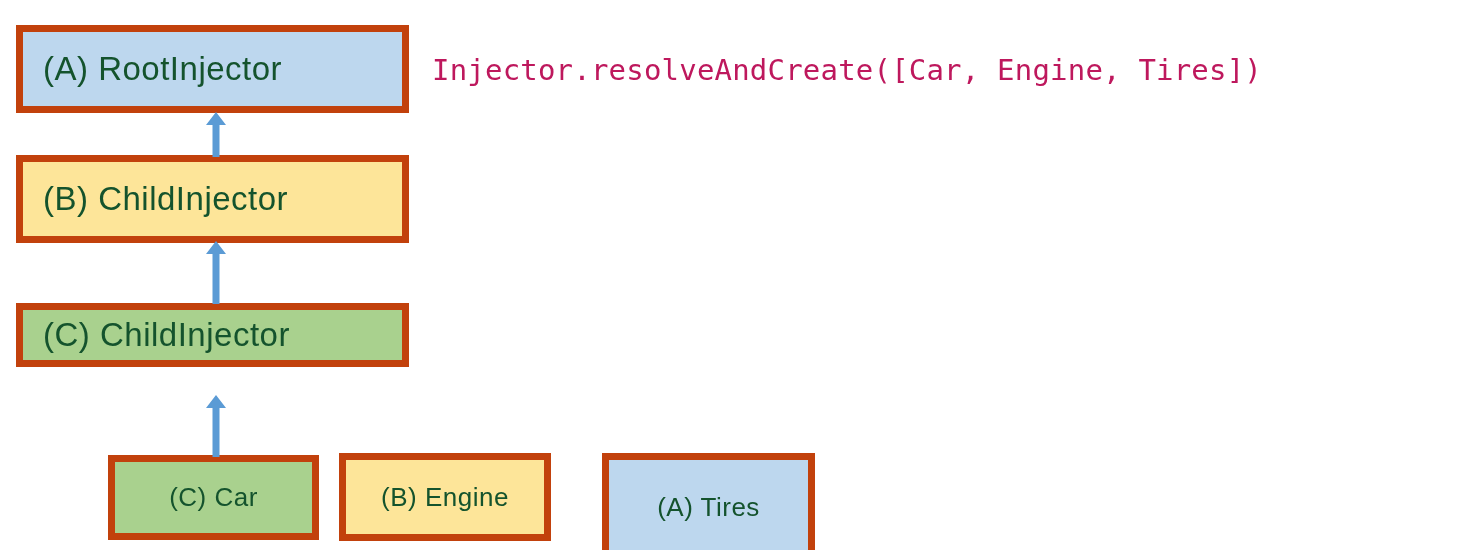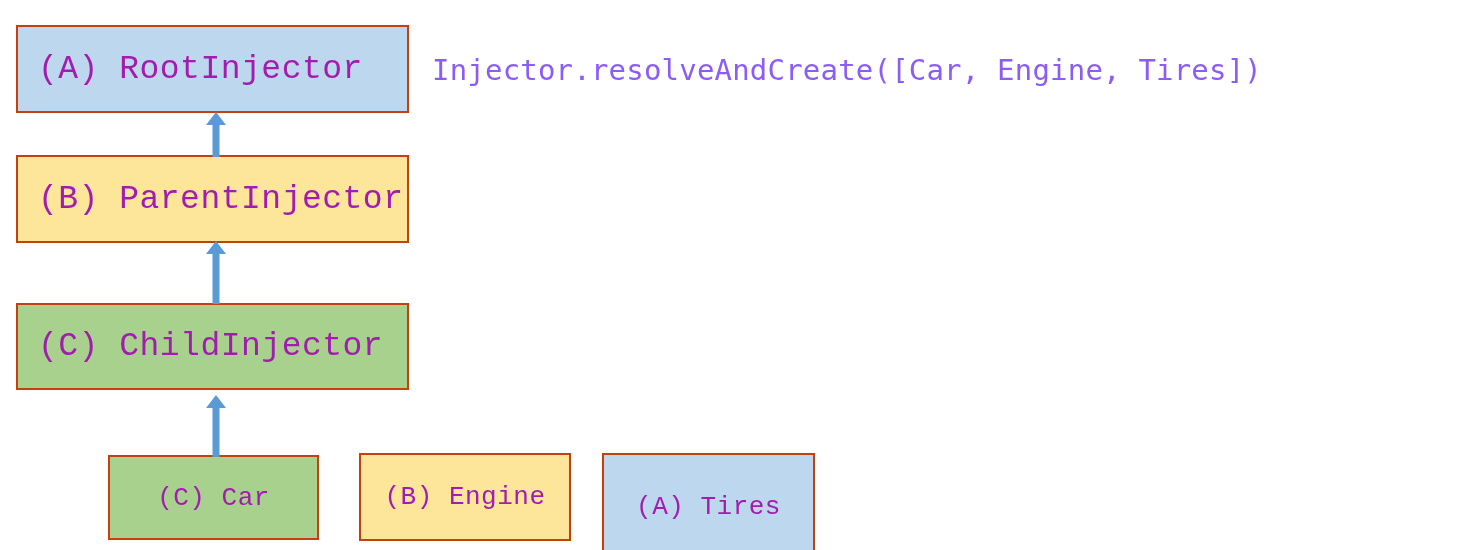--- a/index.html
+++ b/index.html
@@ -17,58 +17,58 @@
   #diagram-canvas {
     position: absolute;
     left: 0;
     top: 0;
     width: 1461px;
     height: 550px;
   }
   .node-box {
     position: absolute;
     box-sizing: border-box;
-    border: 2px solid #c2410c;
+    border: 7px solid #c2410c;
     display: flex;
     align-items: center;
-    color: #a21caf;
-    font-family: Liberation Mono, monospace;
+    color: #14532d;
+    font-family: Liberation Sans, sans-serif;
     white-space: nowrap;
   }
   .node-box.injector {
     padding-left: 20px;
     justify-content: flex-start;
     font-size: 33px;
     letter-spacing: 0.5px;
   }
   .node-box.service {
     justify-content: center;
     font-size: 26px;
     letter-spacing: 0.5px;
   }
   .fill-blue   { background: #BDD7EE; }
   .fill-yellow { background: #FDE599; }
   .fill-green  { background: #A9D18E; }
 
   
   #box-root        { left: 16px;  top: 25px;  width: 393px; height: 88px; }
   #box-parent      { left: 16px;  top: 155px; width: 393px; height: 88px; }
-  #box-child       { left: 16px;  top: 303px; width: 393px; height: 87px; }
+  #box-child       { left: 16px;  top: 303px; width: 393px; height: 64px; }
 
   
   #box-car    { left: 108px; top: 455px; width: 211px; height: 85px; text-align: right; }
-  #box-engine { left: 359px; top: 453px; width: 212px; height: 88px; }
+  #box-engine { left: 339px; top: 453px; width: 212px; height: 88px; }
   #box-tires  { left: 602px; top: 453px; width: 213px; height: 108px; }
 
   
   .code-label {
     position: absolute;
     font-family: "DejaVu Sans Mono", monospace;
     font-size: 29px;
-    color: #8b5cf6;
+    color: #be185d;
     white-space: nowrap;
     letter-spacing: 0.2px;
   }
   #code-root   { left: 432px; top: 53px;  }
   #code-parent { left: 432px; top: 183px; }
   #code-child  { left: 432px; top: 332px; }
 
   
   .arrow {
     position: absolute;
@@ -77,21 +77,21 @@
   #arrow-child-to-parent { left: 196px; top: 241px; width: 40px; height: 63px; }
   #arrow-car-to-child    { left: 196px; top: 389px; width: 40px; height: 68px; }
 </style>
 </head>
 <body>
 
 <div id="diagram-canvas">
 
   <div class="node-box injector fill-blue" id="box-root">(A) RootInjector</div>
 
-  <div class="node-box injector fill-yellow" id="box-parent">(B) ParentInjector</div>
+  <div class="node-box injector fill-yellow" id="box-parent">(B) ChildInjector</div>
 
   <div class="node-box injector fill-green" id="box-child">(C) ChildInjector</div>
 
   <div class="code-label" id="code-root">Injector.resolveAndCreate([Car, Engine, Tires])</div>
 
 
 
   <div class="node-box service fill-green" id="box-car">(C) Car</div>
 
   <div class="node-box service fill-yellow" id="box-engine">(B) Engine</div>

